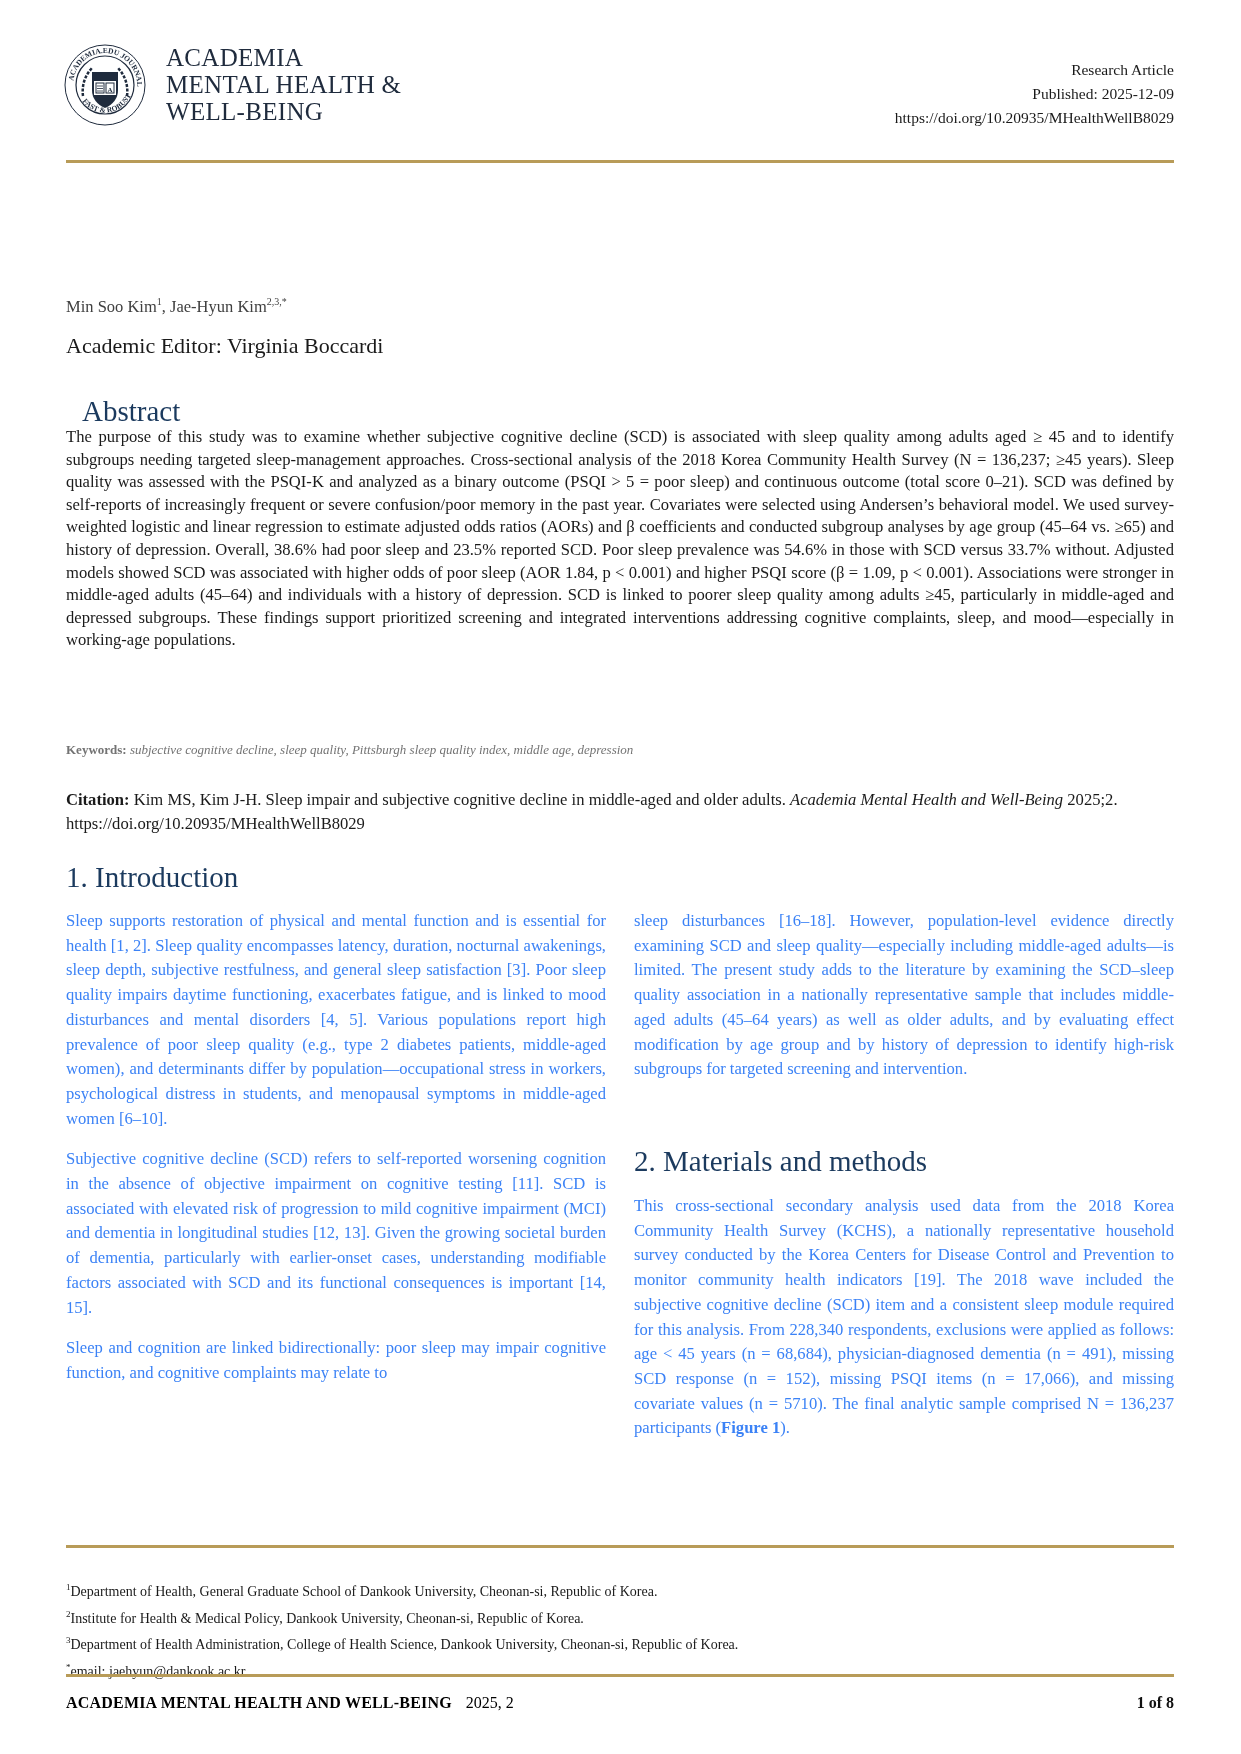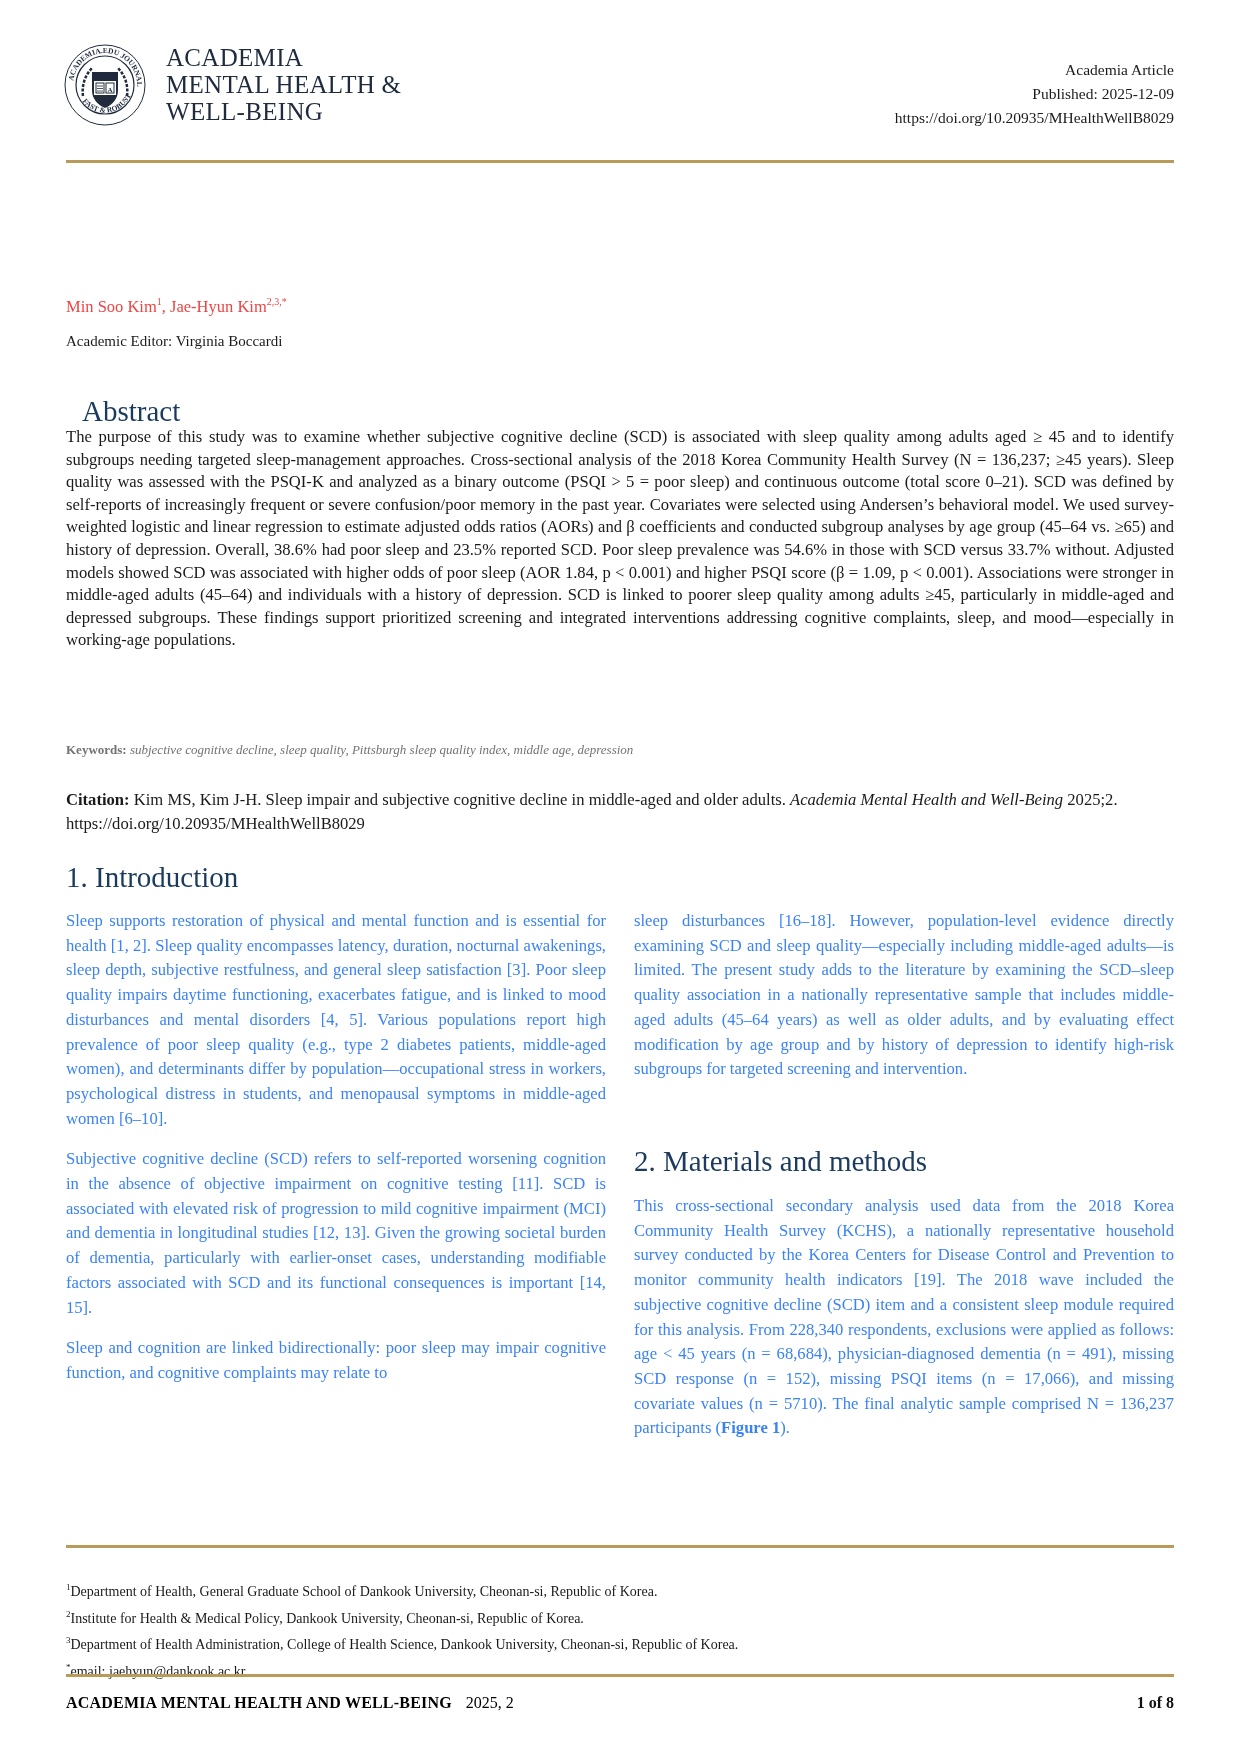--- a/index.html
+++ b/index.html
@@ -13,24 +13,24 @@
              font-size: 25px; line-height: 27px; color: #1f2b3d; letter-spacing: 0.3px; }
     .brand div { white-space: nowrap; }
     .meta { position: absolute; right: 67px; top: 58px; text-align: right;
             font-family: "Liberation Serif", serif; font-size: 15.5px; line-height: 24px; color: #1a1a1a; }
     .rule { position: absolute; left: 66px; right: 67px; height: 3px; background: #b89b58; }
 
     
     .title { position: absolute; left: 66px; top: 184px; width: 1100px;
              font-family: "Liberation Serif", serif; font-size: 43px; line-height: 50px; color: #111; }
     .authors { position: absolute; left: 66px; top: 296px; font-family: "Liberation Serif", serif;
-               font-size: 16.5px; color: #ef4444; }
+               font-size: 16.5px; color: #404040; }
     .authors sup { font-size: 10px; }
     .editor { position: absolute; left: 66px; top: 333px; font-family: "Liberation Serif", serif;
-              font-size: 15px; color: #1a1a1a; }
+              font-size: 22px; color: #1a1a1a; }
 
     .h-section { position: absolute; font-family: "Liberation Serif", serif; font-size: 29px;
                  color: #1b3a5e; line-height: 34px; }
 
     .abstract { position: absolute; left: 66px; top: 426px; width: 1108px;
                 font-family: "Liberation Serif", serif; font-size: 16.6px; line-height: 22.6px;
                 text-align: justify; color: #1a1a1a; }
 
     .kw { position: absolute; left: 66px; top: 742px; width: 1108px;
           font-family: "Liberation Serif", serif; font-size: 13px; color: #737373; }
@@ -86,21 +86,21 @@
     <text x="46" y="47.5" font-size="7" text-anchor="middle" font-family="Liberation Serif, serif" fill="#1f2b3d" font-weight="bold">A</text>
   </svg>
 
   <div class="brand">
     <div>ACADEMIA</div>
     <div>MENTAL HEALTH &amp;</div>
     <div>WELL-BEING</div>
   </div>
 
   <div class="meta">
-    <div>Academia Article</div>
+    <div>Research Article</div>
     <div>Published: 2025-12-09</div>
     <div>https://doi.org/10.20935/MHealthWellB8029</div>
   </div>
 
   <div class="rule" style="top:160px;"></div>
 
   <h1 class="title" style="margin:0;font-weight:normal;">
     <br>
   </h1>
 

